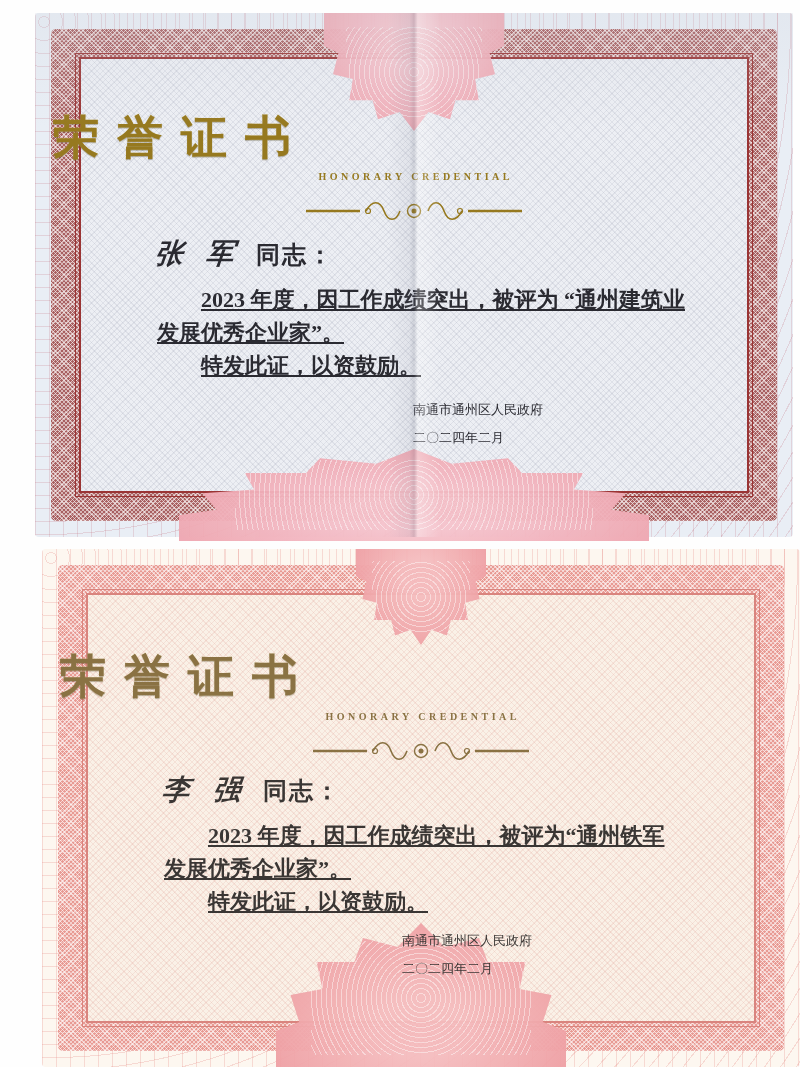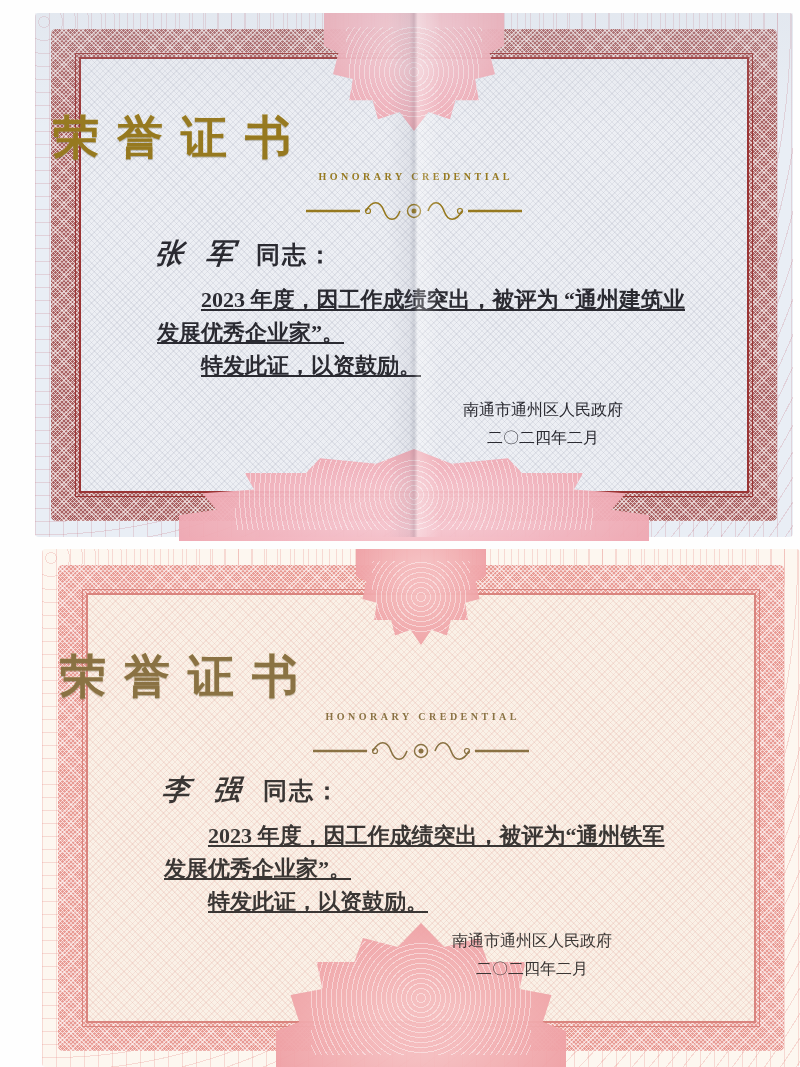--- a/index.html
+++ b/index.html
@@ -99,21 +99,21 @@
   .salutation{font-size:24px;font-weight:bold;margin-left:10px;letter-spacing:2px;}
   .cert-body{
     position:absolute;z-index:4;top:270px;left:122px;right:96px;
     font-size:22px;line-height:33px;font-weight:bold;
     color:var(--text,#222);
     text-decoration:underline;
   }
   .indent{text-indent:44px;}
   .issuer-block{
     position:absolute;z-index:4;top:383px;left:378px;width:260px;
-    text-align:center;font-size:16px;line-height:28px;
+    text-align:left;font-size:13px;line-height:28px;
     color:var(--text,#222);
   }
   .cert-bottom .issuer-block{top:378px;left:360px;}
   .cert-bottom .cert-title{top:103px;}
   .cert-bottom .cert-subtitle{top:162px;}
   .cert-bottom .flourish{top:190px;}
 
   
   .cert-top{--mesh:rgba(145,150,170,.16);--loop:rgba(190,95,110,.20);}
   .cert-bottom{--mesh:rgba(220,150,140,.18);--loop:rgba(230,140,135,.28);}

